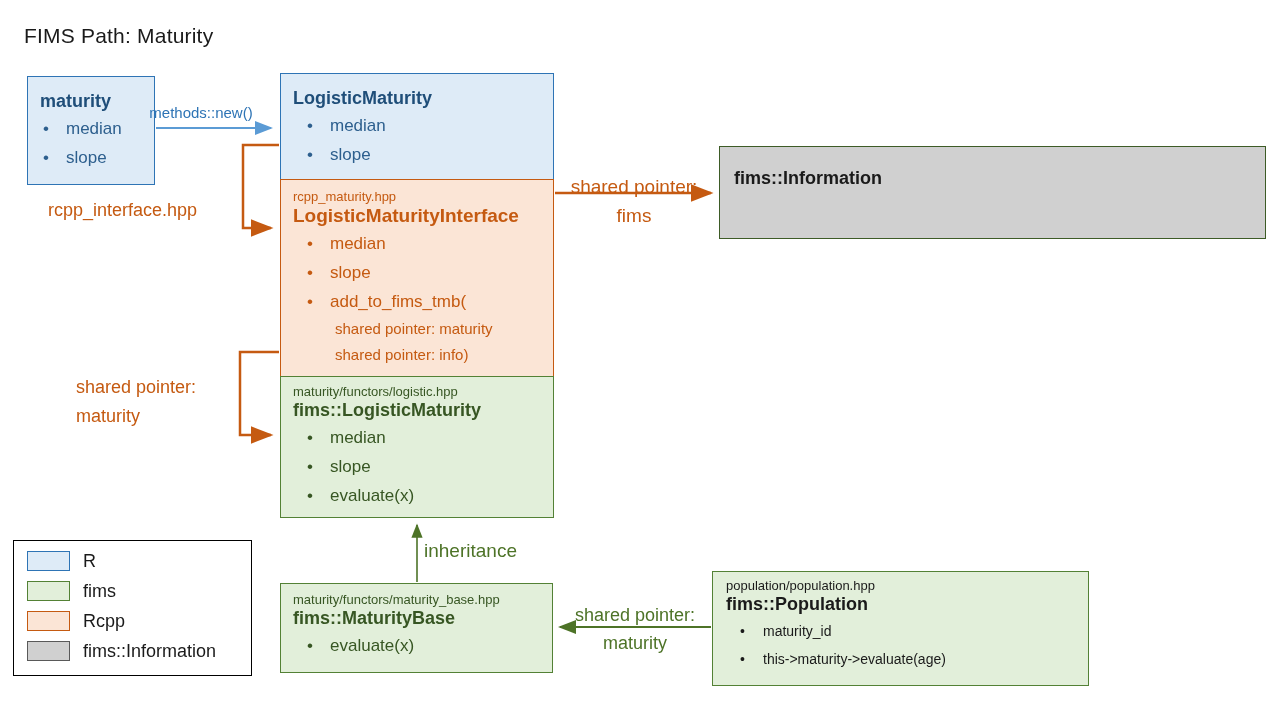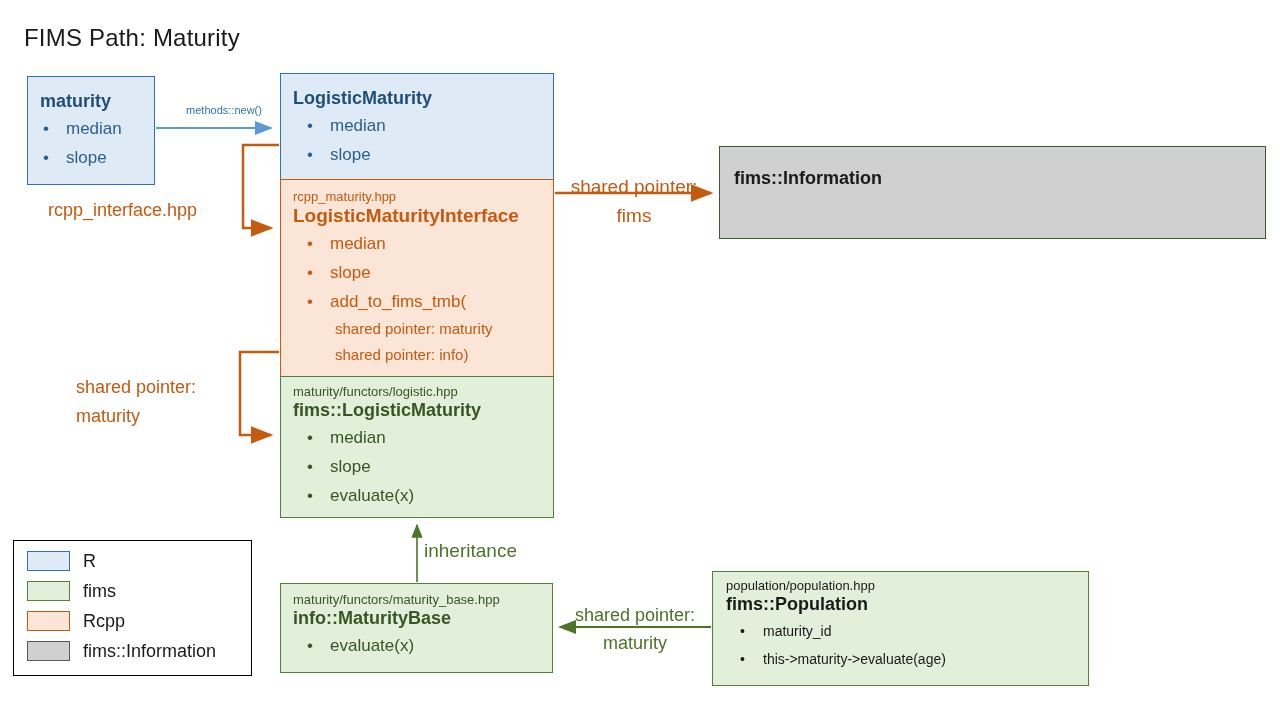--- a/index.html
+++ b/index.html
@@ -1,21 +1,21 @@
 <!DOCTYPE html>
 <html style="--r_fill: #DEEBF7; --r_border: #2E74B5; --r_title: #1F4E79; --r_item: #2D5F8E; --rcpp_fill: #FBE5D6; --rcpp_accent: #C55A11; --fims_fill: #E2EFDA; --fims_border: #538135; --fims_text: #375623; --fims_arrow: #4D7327; --info_fill: #D0D0D0; --info_border: #3D5B26; --info_swatch_border: #595959; --arrow_blue: #5B9BD5; --label_blue: #2E74B5; --text_black: #1A1A1A; --legend_border: #000000;"><head>
 <meta charset="utf-8">
 <style>
   html,body{margin:0;padding:0;background:#fff;}
   .slide{position:relative;width:1280px;height:720px;background:#ffffff;overflow:hidden;
          font-family:"Liberation Sans",sans-serif;}
   .abs{position:absolute;}
 
   
-  .slide-title{left:24px;top:24px;font-size:24px;color:var(--text_black);letter-spacing:.2px;}
+  .slide-title{left:24px;top:24px;font-size:21px;color:var(--text_black);letter-spacing:.2px;}
 
   
   .box{box-sizing:border-box;position:absolute;}
   .box .file{font-size:13px;margin:0 0 1px 0;}
   .box .title{font-weight:bold;font-size:18px;margin:0;}
   ul.items{list-style:none;margin:2px 0 0 0;padding:0;font-size:17px;line-height:29px;}
   ul.items li{position:relative;padding-left:37px;}
   ul.items li::before{content:"\2022";position:absolute;left:14px;}
   .subitems{margin:0;padding:0 0 0 42px;list-style:none;font-size:15px;line-height:26px;}
 
@@ -49,21 +49,21 @@
   #box-information{left:719px;top:146px;width:547px;height:93px;padding:21px 0 0 14px;}
   #box-maturity-base{left:280px;top:583px;width:273px;height:90px;padding:8px 15px 0 12px;}
   #box-maturity-base .title{margin-top:1px;}
   #box-population{left:712px;top:571px;width:377px;height:115px;padding:6px 0 0 13px;}
 
   
   .lbl{position:absolute;z-index:4;}
   .lbl-blue{color:var(--label_blue);}
   .lbl-orange{color:var(--rcpp_accent);}
   .lbl-green{color:var(--fims_arrow);}
-  #lbl-methods-new{left:161px;top:104px;width:126px;text-align:center;font-size:11px;}
+  #lbl-methods-new{left:138px;top:104px;width:126px;text-align:center;font-size:15px;}
   #lbl-rcpp-interface{left:48px;top:200px;font-size:18px;text-align:center;}
   #lbl-info{left:552px;top:172px;width:164px;text-align:center;font-size:19px;line-height:29px;}
   #lbl-sp-maturity-orange{left:76px;top:373px;font-size:18px;line-height:29px;}
   #lbl-inheritance{left:424px;top:540px;font-size:19px;}
   #lbl-sp-maturity-green{left:556px;top:601px;width:158px;text-align:center;font-size:18px;line-height:28px;}
 
   
   #legend{left:13px;top:540px;width:239px;height:136px;border:1.6px solid var(--legend_border);
           box-sizing:border-box;display:flex;flex-direction:column;gap:8px;padding:9px 0 0 13px;}
   .legend-row{display:flex;align-items:center;gap:13px;height:22px;}
@@ -149,21 +149,21 @@
       <li>evaluate(x)</li>
     </ul>
   </div>
 
   <div id="box-information" class="box info-box">
     <div class="title">fims::Information</div>
   </div>
 
   <div id="box-maturity-base" class="box fims-box">
     <div class="file">maturity/functors/maturity_base.hpp</div>
-    <div class="title">info::MaturityBase</div>
+    <div class="title">fims::MaturityBase</div>
     <ul class="items">
       <li>evaluate(x)</li>
     </ul>
   </div>
 
   <div id="box-population" class="box fims-box pop-box">
     <div class="file">population/population.hpp</div>
     <div class="title">fims::Population</div>
     <ul class="items">
       <li>maturity_id</li>

